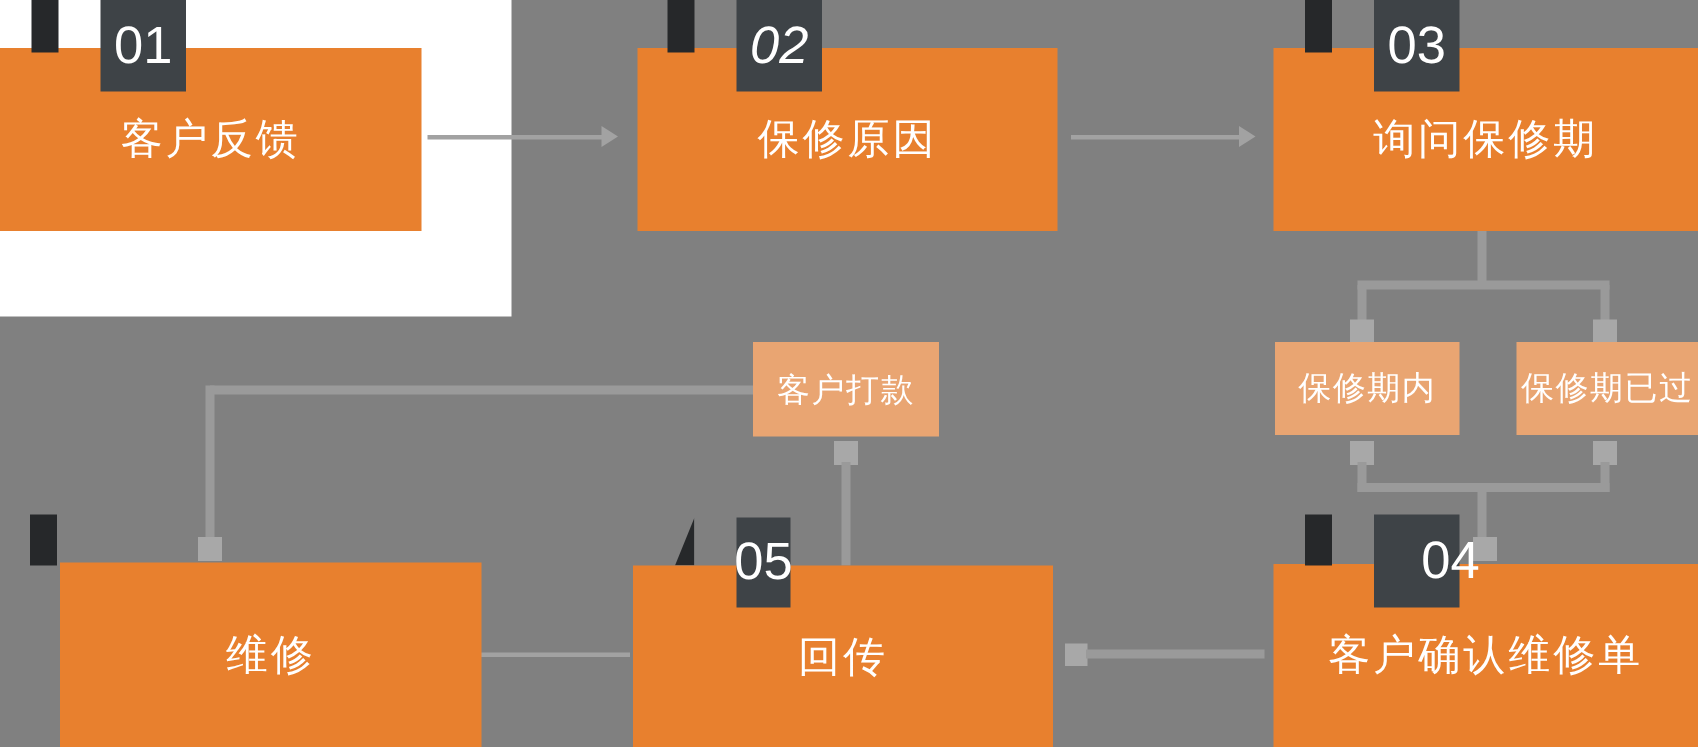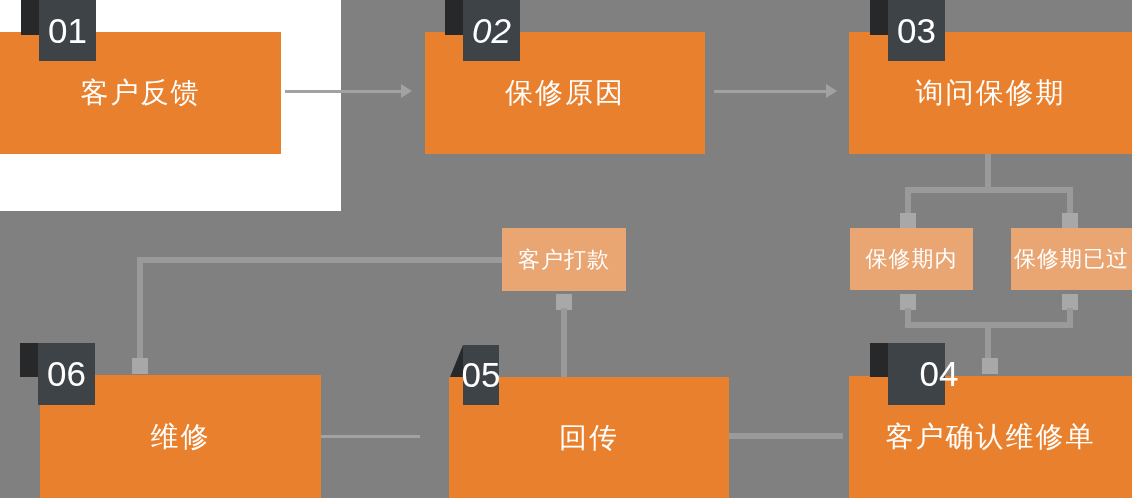--- a/index.html
+++ b/index.html
@@ -7,34 +7,34 @@
   .canvas { position:relative; width:1132px; height:498px; background:#808080; overflow:hidden; }
   .white-panel { position:absolute; left:0; top:0; width:341px; height:211px; background:#FFFFFF; }
 
   
   .step-box { position:absolute; background:#E8802E; display:flex; align-items:center; justify-content:center; }
   .step-box .lbl { color:#FFFFFF; font-size:28px; letter-spacing:2px; }
   #b01 { left:0;   top:32;  width:281px; height:122px; }
   #b02 { left:425px; top:32px;  width:280px; height:122px; }
   #b03 { left:849px; top:32px;  width:283px; height:122px; }
   #b04 { left:849px; top:376px; width:283px; height:122px; }
-  #b05 { left:449px; top:377px; width:280px; height:121px; }
+  #b05 { left:422px; top:377px; width:280px; height:121px; }
   #b06 { left:0;     top:375px; width:281px; height:123px;margin-left:40px; }
   #b01 { left:0; top:32px; }
 
   
   .branch-box { position:absolute; background:#E9A572; display:flex; align-items:center; justify-content:center; }
   .branch-box .lbl { color:#FFFFFF; font-size:22px; letter-spacing:1px; }
   #s1 { left:850px;  top:228px; width:123px; height:62px; }
   #s2 { left:1011px; top:228px; width:121px; height:62px; }
   #s3 { left:502px;  top:228px; width:124px; height:63px; }
 
   
   .badge-main { position:absolute; background:#3E4347; color:#FFFFFF; font-size:35px;
-                display:flex; align-items:center; justify-content:center; }
+                display:flex; align-items:center; justify-content:center;margin-left:28px; }
   .badge-fold { position:absolute; background:#26282A; }
   #badge01-main { left:39px;  top:0;     width:57px; height:61px; }
   #badge01-fold { left:21px;  top:0;     width:18px; height:35px; }
   #badge02-main { left:463px; top:0;     width:57px; height:61px;font-style:italic; }
   #badge02-fold { left:445px; top:0;     width:18px; height:35px; }
   #badge03-main { left:888px; top:0;     width:57px; height:61px; }
   #badge03-fold { left:870px; top:0;     width:18px; height:35px; }
   #badge04-main { left:888px; top:343px; width:57px; height:62px;padding-left:45px; }
   #badge04-fold { left:870px; top:343px; width:18px; height:34px; }
   #badge05-main { left:463px; top:345px; width:36px; height:60px; }
@@ -154,16 +154,13 @@
   </div>
   <div class="badge-fold" id="badge04-fold"></div>
   <div class="badge-main" id="badge04-main">
     <span>04</span>
   </div>
   <div class="badge-fold" id="badge05-fold"></div>
   <div class="badge-main" id="badge05-main">
     <span>05</span>
   </div>
   <div class="badge-fold" id="badge06-fold"></div>
-  <div class="badge-main" id="badge06-main">
-    <span>06</span>
-  </div>
 </div>
 
 </body></html>

